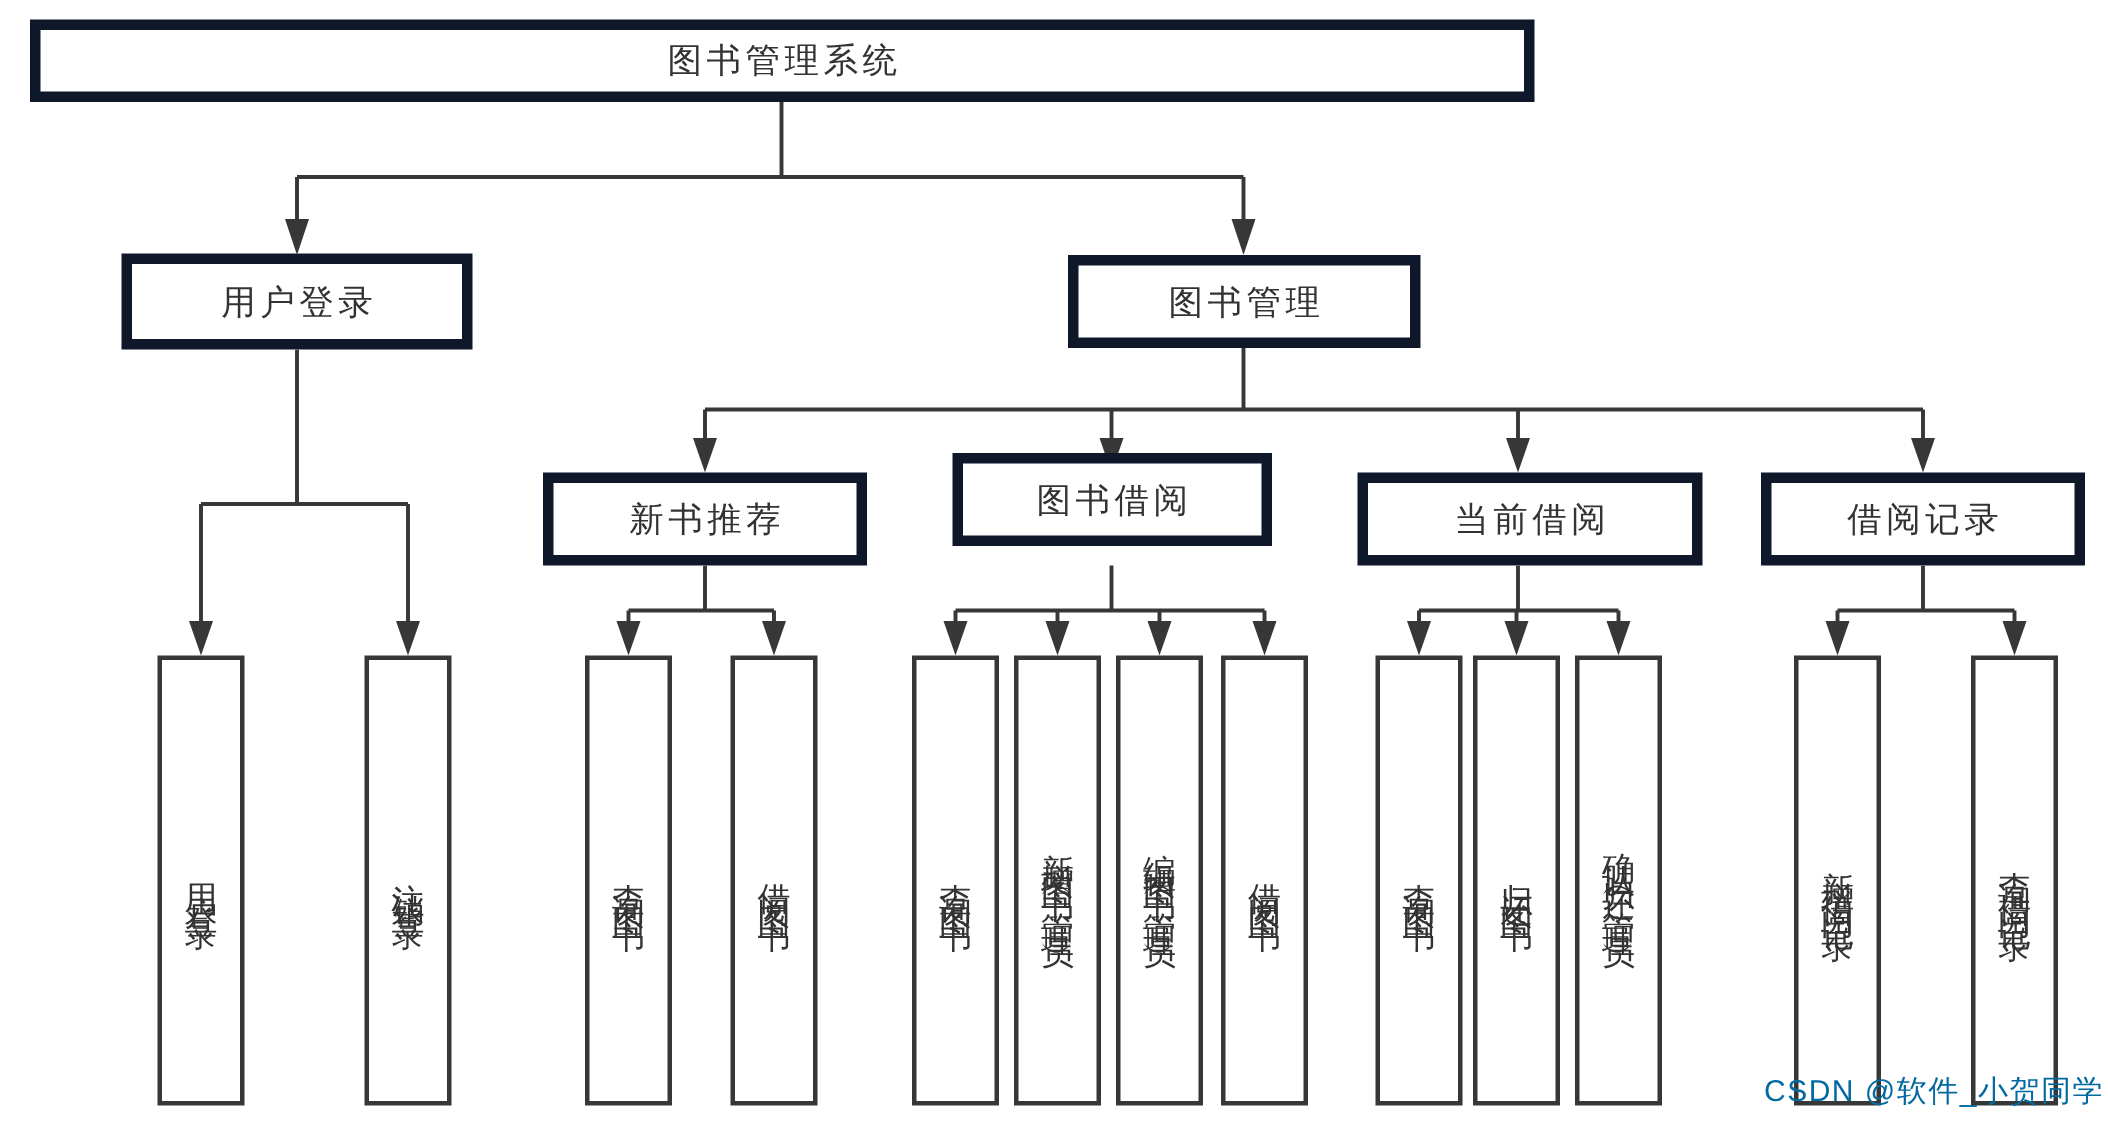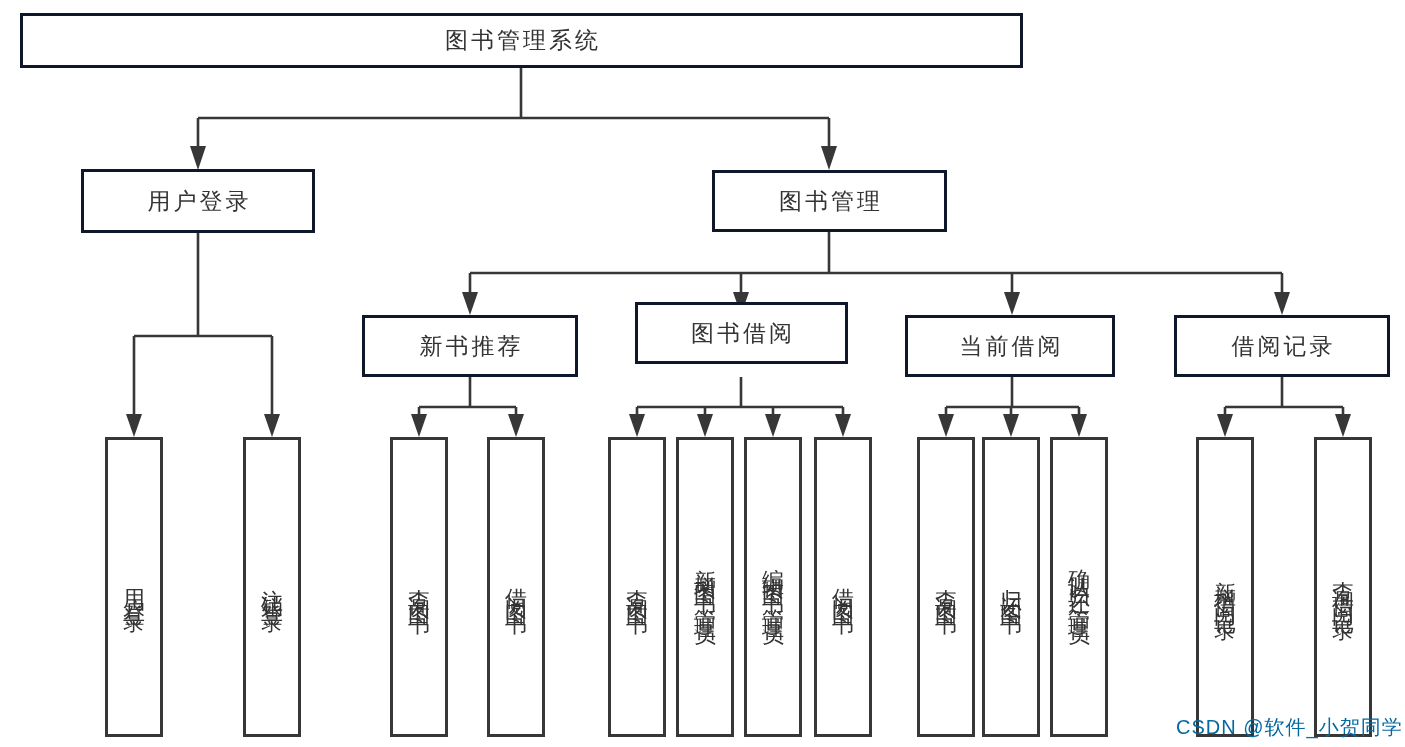--- a/index.html
+++ b/index.html
@@ -13,21 +13,21 @@
   }
   .connectors {
     position: absolute;
     left: 0; top: 0;
     width: 1405px; height: 747px;
     pointer-events: none;
   }
   .hbox {
     position: absolute;
     box-sizing: border-box;
-    border: 3px solid #0f172a;
+    border: 7px solid #0f172a;
     background: #ffffff;
     display: flex;
     align-items: center;
     justify-content: center;
     font-size: 23px;
     letter-spacing: 3px;
     color: #333333;
     white-space: nowrap;
   }
   .hbox > span { padding-left: 3px; }
@@ -119,21 +119,21 @@
   <div class="hbox" style="left:362px; top:315px; width:216px; height:62px;">
     <span>新书推荐</span>
   </div>
 
   <div class="hbox" style="left:712px; top:170px; width:235px; height:62px;">
     <span>图书管理</span>
   </div>
   <div class="hbox" style="left:635px; top:302px; width:213px; height:62px;">
     <span>图书借阅</span>
   </div>
-  <div class="hbox" style="left:905px; top:315px; width:210px; height:62px;">
+  <div class="hbox" style="left:905px; top:315px; width:230px; height:62px;">
     <span>当前借阅</span>
   </div>
   <div class="hbox" style="left:1174px; top:315px; width:216px; height:62px;">
     <span>借阅记录</span>
   </div>
 
   <div class="vbox" style="left:105px;">
     <span>用户登录</span>
   </div>
   <div class="vbox" style="left:243px;">

